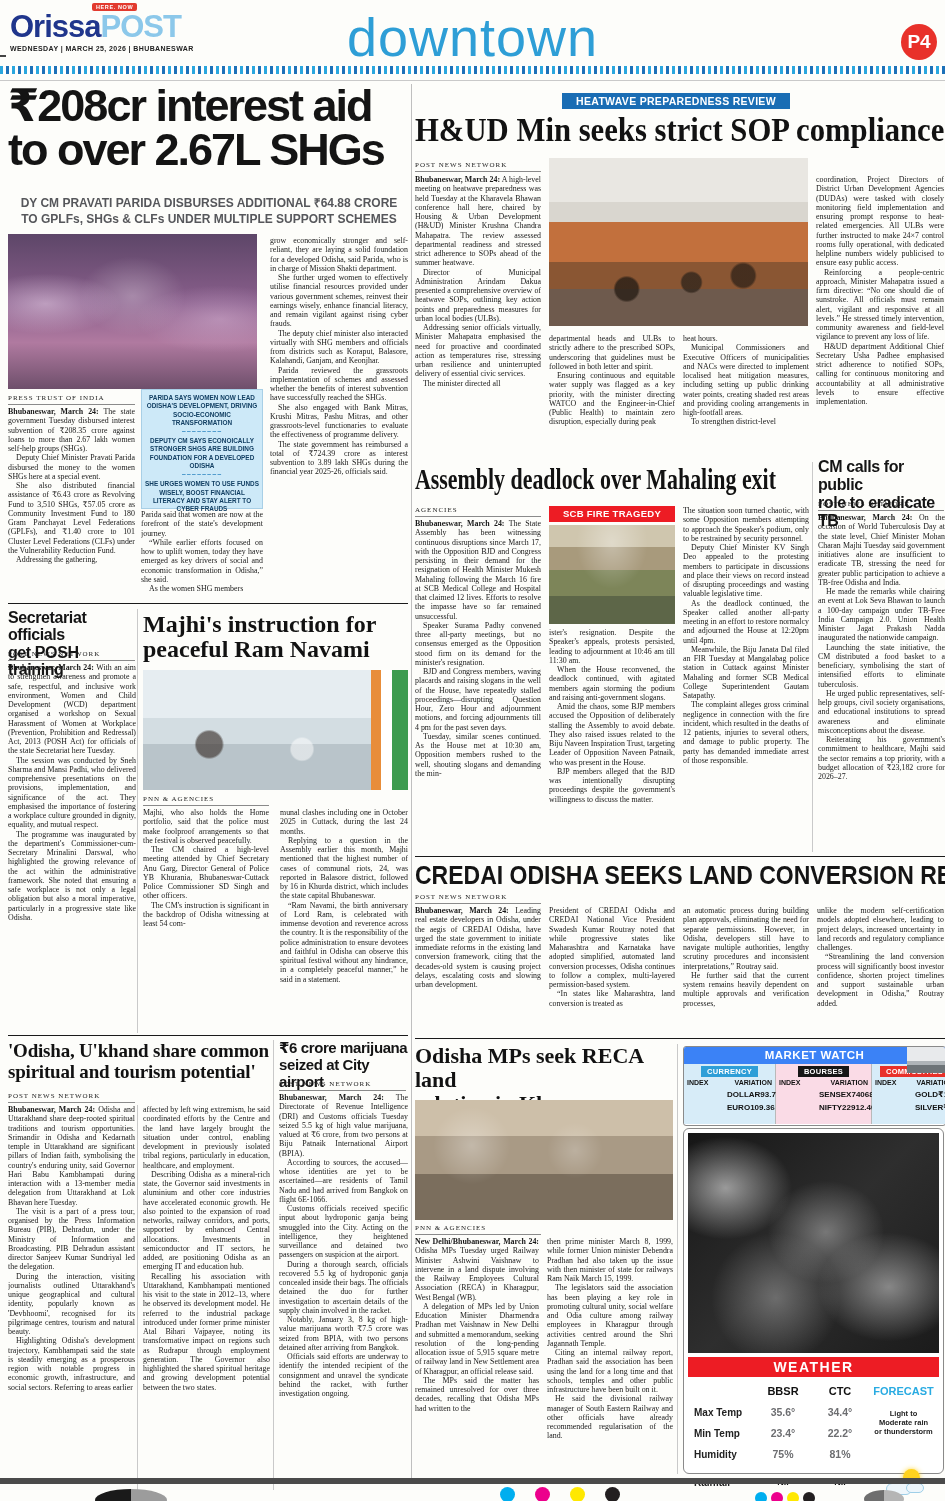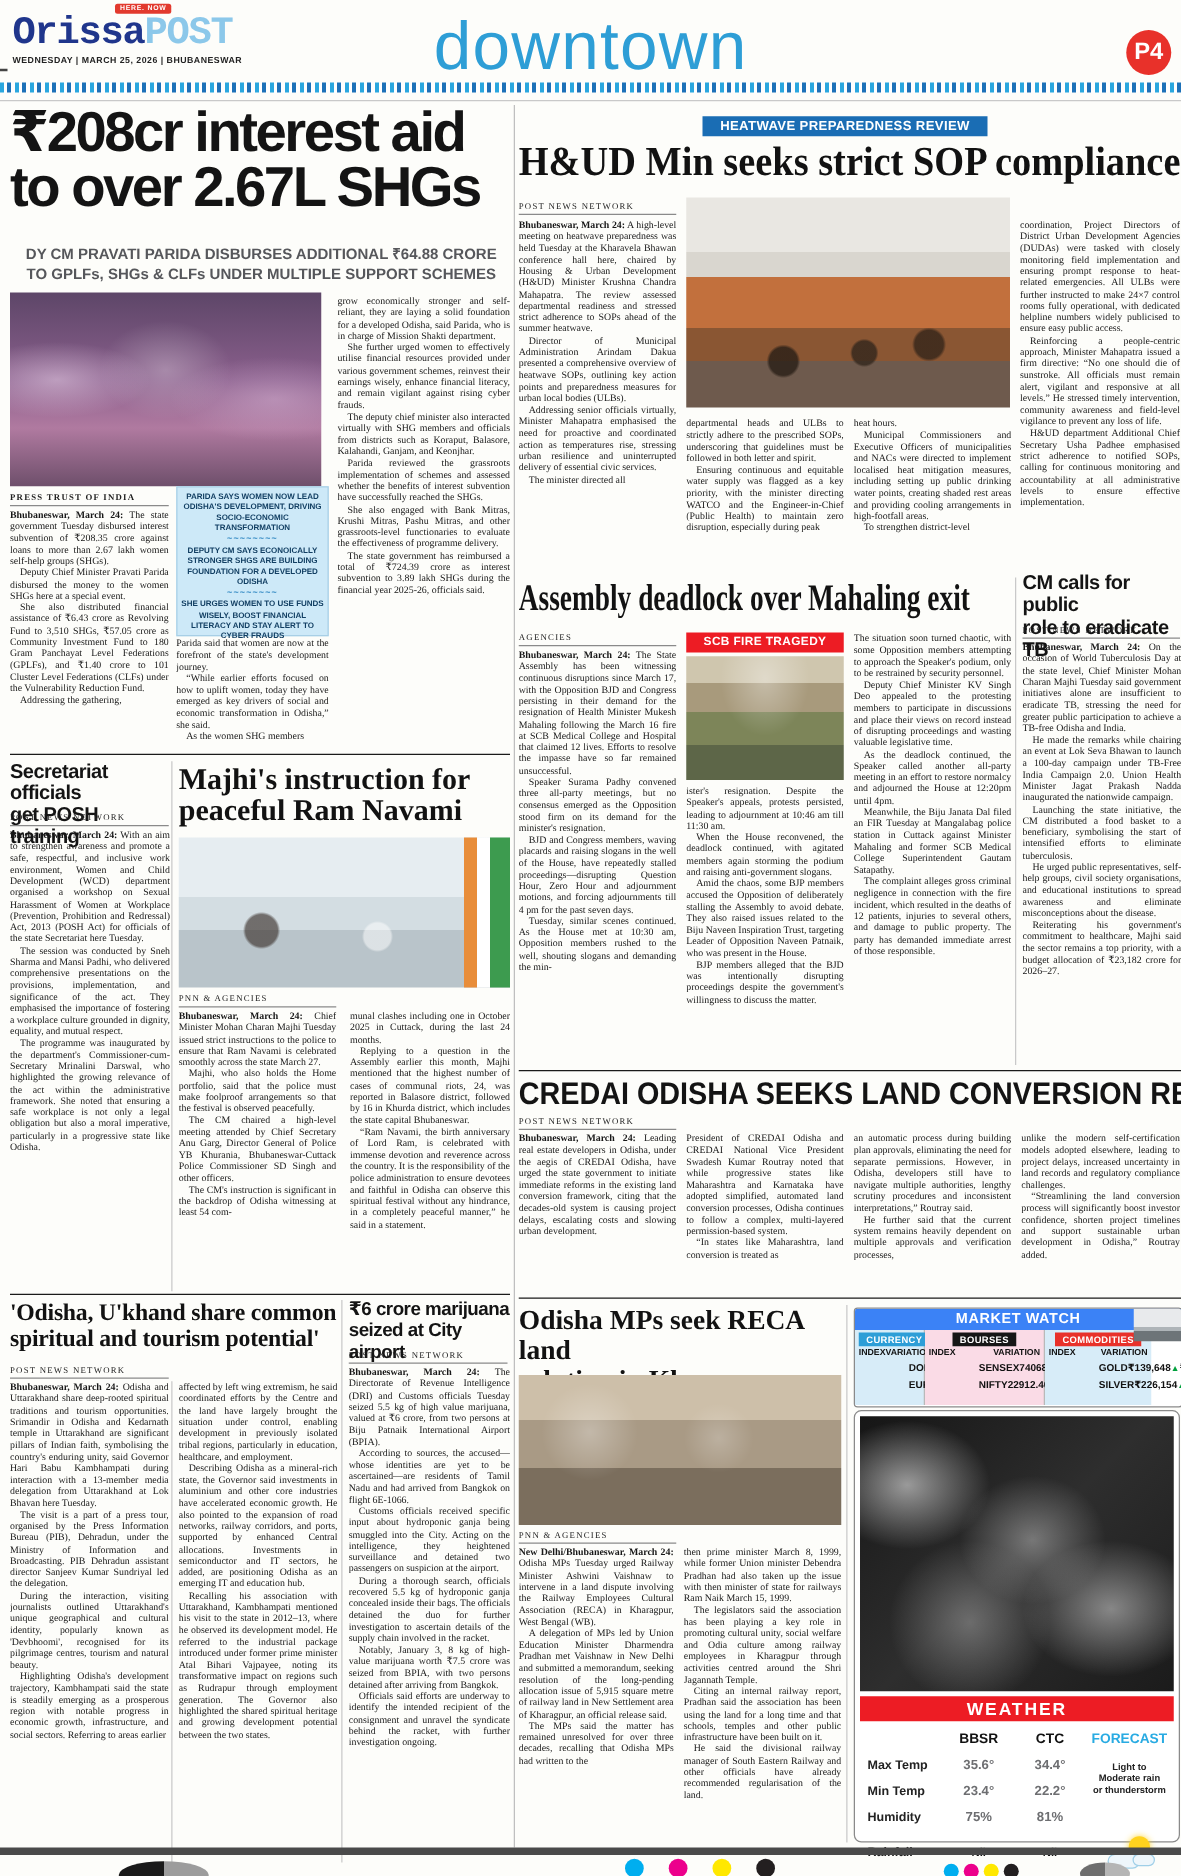--- a/index.html
+++ b/index.html
@@ -1,20 +1,20 @@
 <!DOCTYPE html>
 <html><head>
 <meta charset="utf-8">
 <style>
   html,body{margin:0;padding:0;background:#e9e9e6;}
   #page{position:relative;width:945px;height:1501px;background:#fdfdfa;overflow:hidden;
         font-family:"Liberation Serif","DejaVu Serif","DejaVu Sans",serif;color:#181818;}
   .abs{position:absolute;}
   
-  .brand{font-family:Liberation Mono, monospace;font-weight:800;font-size:31px;letter-spacing:-1px;}
+  .brand{font-family:Liberation Sans, sans-serif;font-weight:800;font-size:31px;letter-spacing:-1px;}
   .brand .b1{color:#20368c;}
   .brand .b2{color:#8cc8ea;}
   .tagline{background:#e23a2e;color:#fff;font-family:"Liberation Sans",sans-serif;font-size:5.5px;
            font-weight:700;padding:1px 4px;border-radius:2px;letter-spacing:.6px;}
   .dateline{font-family:"Liberation Sans",sans-serif;font-size:7px;font-weight:700;color:#222;letter-spacing:.4px;}
   .section-title{font-family:"Liberation Sans","DejaVu Sans",sans-serif;font-weight:400;font-size:54px;
                  color:#2e9ed6;text-align:center;letter-spacing:1px;}
   .pbadge{width:36px;height:36px;border-radius:50%;background:#e8312a;color:#fff;text-align:center;
           line-height:36px;font-family:"Liberation Sans",sans-serif;font-weight:800;font-size:19px;}
   .dashstrip{height:8px;background:repeating-linear-gradient(90deg,#2aa7de 0 3px,#fff 3px 6px,#1d71b8 6px 9px,#fff 9px 12px);}
@@ -126,21 +126,21 @@
   <div class="abs pbadge" style="right:8px;top:24px;">P4</div>
   <div class="abs" style="left:0;top:55px;width:6px;height:2px;background:#444;"></div>
   <div class="abs dashstrip" style="left:0;right:0;top:66px;"></div>
   <div class="abs hline-lt" style="left:0;right:0;top:80px;"></div>
 
   <div class="abs h-sans" style="left:8px;top:84px;width:402px;font-size:45px;line-height:.97;letter-spacing:-2px;">₹208cr interest aid
 to over 2.67L SHGs</div>
   <div class="abs subhead" style="left:8px;top:196px;width:402px;">DY CM PRAVATI PARIDA DISBURSES ADDITIONAL ₹64.88 CRORE
 TO GPLFs, SHGs &amp; CLFs UNDER MULTIPLE SUPPORT SCHEMES</div>
   <div class="abs photo ph-shg" style="left:8px;top:234px;width:249px;height:155px;"></div>
-  <div class="abs byline" style="left:8px;top:394px;width:127px;font-weight:bold;">PRESS TRUST OF INDIA</div>
+  <div class="abs byline" style="left:8px;top:394px;width:127px;">PRESS TRUST OF INDIA</div>
   <div class="abs col" style="left:8px;top:407px;width:127px;height:189px;">
       <p><b>Bhubaneswar, March 24:</b> The state government Tuesday disbursed interest subvention of ₹208.35 crore against loans to more than 2.67 lakh women self-help groups (SHGs).</p>
       <p>Deputy Chief Minister Pravati Parida disbursed the money to the women SHGs here at a special event.</p>
       <p>She also distributed financial assistance of ₹6.43 crore as Revolving Fund to 3,510 SHGs, ₹57.05 crore as Community Investment Fund to 180 Gram Panchayat Level Federations (GPLFs), and ₹1.40 crore to 101 Cluster Level Federations (CLFs) under the Vulnerability Reduction Fund.</p>
       <p>Addressing the gathering,</p>
     </div>
   <div class="abs factbox" style="left:141px;top:389px;width:114px;height:110px;">
     <p class="fb-item">PARIDA SAYS WOMEN NOW LEAD ODISHA'S DEVELOPMENT, DRIVING SOCIO-ECONOMIC TRANSFORMATION</p>
     <p class="fb-item">DEPUTY CM SAYS ECONOICALLY STRONGER SHGS ARE BUILDING FOUNDATION FOR A DEVELOPED ODISHA</p>
     <p class="fb-item">SHE URGES WOMEN TO USE FUNDS WISELY, BOOST FINANCIAL LITERACY AND STAY ALERT TO CYBER FRAUDS</p>
@@ -168,21 +168,20 @@
       <p>The session was conducted by Sneh Sharma and Mansi Padhi, who delivered comprehensive presentations on the provisions, implementation, and significance of the act. They emphasised the importance of fostering a workplace culture grounded in dignity, equality, and mutual respect.</p>
       <p>The programme was inaugurated by the department's Commissioner-cum-Secretary Mrinalini Darswal, who highlighted the growing relevance of the act within the administrative framework. She noted that ensuring a safe workplace is not only a legal obligation but also a moral imperative, particularly in a progressive state like Odisha.</p>
     </div>
 
   <div class="abs vline" style="left:137px;top:609px;height:424px;"></div>
   <div class="abs h-serif" style="left:143px;top:612px;width:265px;font-size:24px;line-height:1.05;">Majhi's instruction for
 peaceful Ram Navami</div>
   <div class="abs photo ph-majhi" style="left:143px;top:670px;width:265px;height:120px;"></div>
   <div class="abs byline" style="left:143px;top:795px;width:126px;">PNN &amp; AGENCIES</div>
   <div class="abs col" style="left:143px;top:808px;width:126px;height:224px;">
-      <p><b>Bhubaneswar, March 24:</b> Chief Minister Mohan Charan Majhi Tuesday issued strict instructions to the police to ensure that Ram Navami is celebrated smoothly across the state March 27.</p>
       <p>Majhi, who also holds the Home portfolio, said that the police must make foolproof arrangements so that the festival is observed peacefully.</p>
       <p>The CM chaired a high-level meeting attended by Chief Secretary Anu Garg, Director General of Police YB Khurania, Bhubaneswar-Cuttack Police Commissioner SD Singh and other officers.</p>
       <p>The CM's instruction is significant in the backdrop of Odisha witnessing at least 54 com-</p>
     </div>
   <div class="abs col" style="left:280px;top:808px;width:128px;height:224px;">
       <p>munal clashes including one in October 2025 in Cuttack, during the last 24 months.</p>
       <p>Replying to a question in the Assembly earlier this month, Majhi mentioned that the highest number of cases of communal riots, 24, was reported in Balasore district, followed by 16 in Khurda district, which includes the state capital Bhubaneswar.</p>
       <p>“Ram Navami, the birth anniversary of Lord Ram, is celebrated with immense devotion and reverence across the country. It is the responsibility of the police administration to ensure devotees and faithful in Odisha can observe this spiritual festival without any hindrance, in a completely peaceful manner,” he said in a statement.</p>
     </div>
   <div class="abs hline" style="left:8px;top:1035px;width:400px;"></div>
@@ -319,21 +318,21 @@
       <p>The legislators said the association has been playing a key role in promoting cultural unity, social welfare and Odia culture among railway employees in Kharagpur through activities centred around the Shri Jagannath Temple.</p>
       <p>Citing an internal railway report, Pradhan said the association has been using the land for a long time and that schools, temples and other public infrastructure have been built on it.</p>
       <p>He said the divisional railway manager of South Eastern Railway and other officials have already recommended regularisation of the land.</p>
     </div>
   <div class="abs vline" style="left:677px;top:1044px;height:430px;"></div>
 
   <div class="abs mw" style="left:683px;top:1046px;width:261px;height:78px;">
     <div class="mw-banner">MARKET WATCH</div>
     <div class="abs photo ph-ship" style="right:0;top:0;width:38px;height:26px;"></div>
     <div class="mw-sections">
-      <div class="mw-sec mw-cur" style="width:56px;text-align:center;">
+      <div class="mw-sec mw-cur" style="width:92px;text-align:center;">
         <span class="mw-pill pill-blue">CURRENCY</span>
         <div class="mw-hdr">
             <span>INDEX</span>
             <span>VARIATION</span>
           </div>
         <div class="mw-row">
             <span class="mw-name">DOLLAR</span>
             <span class="mw-val">93.74</span>
             <span class="up">▲</span>
             <span>0.18</span>

